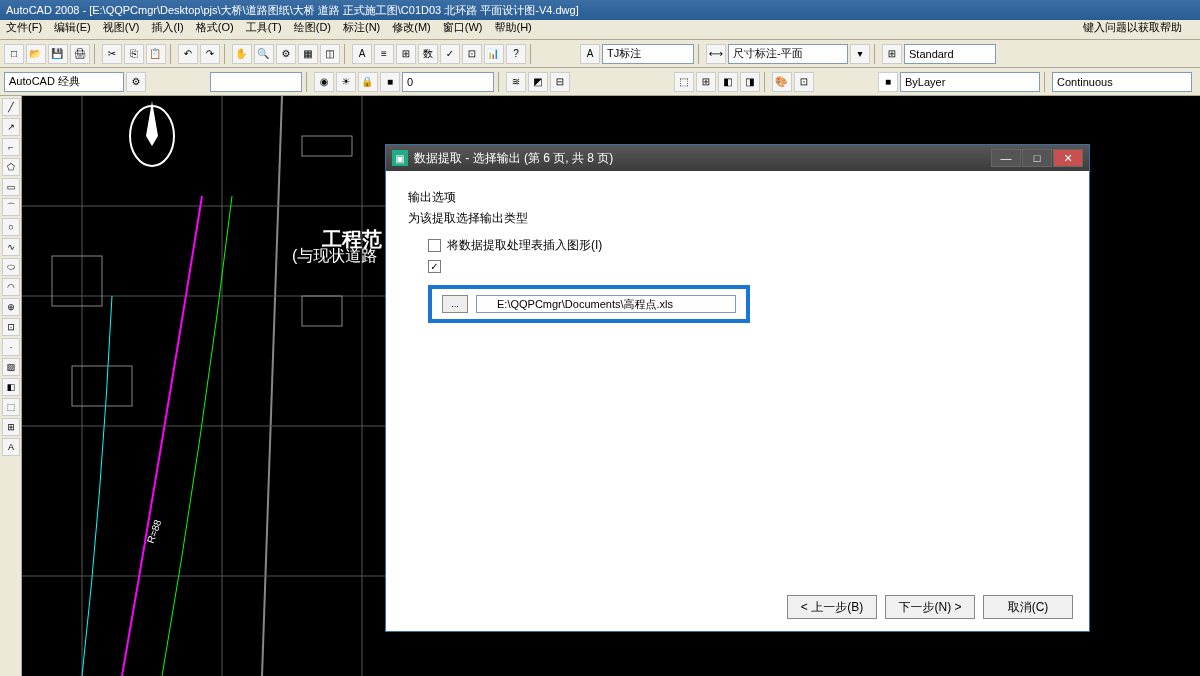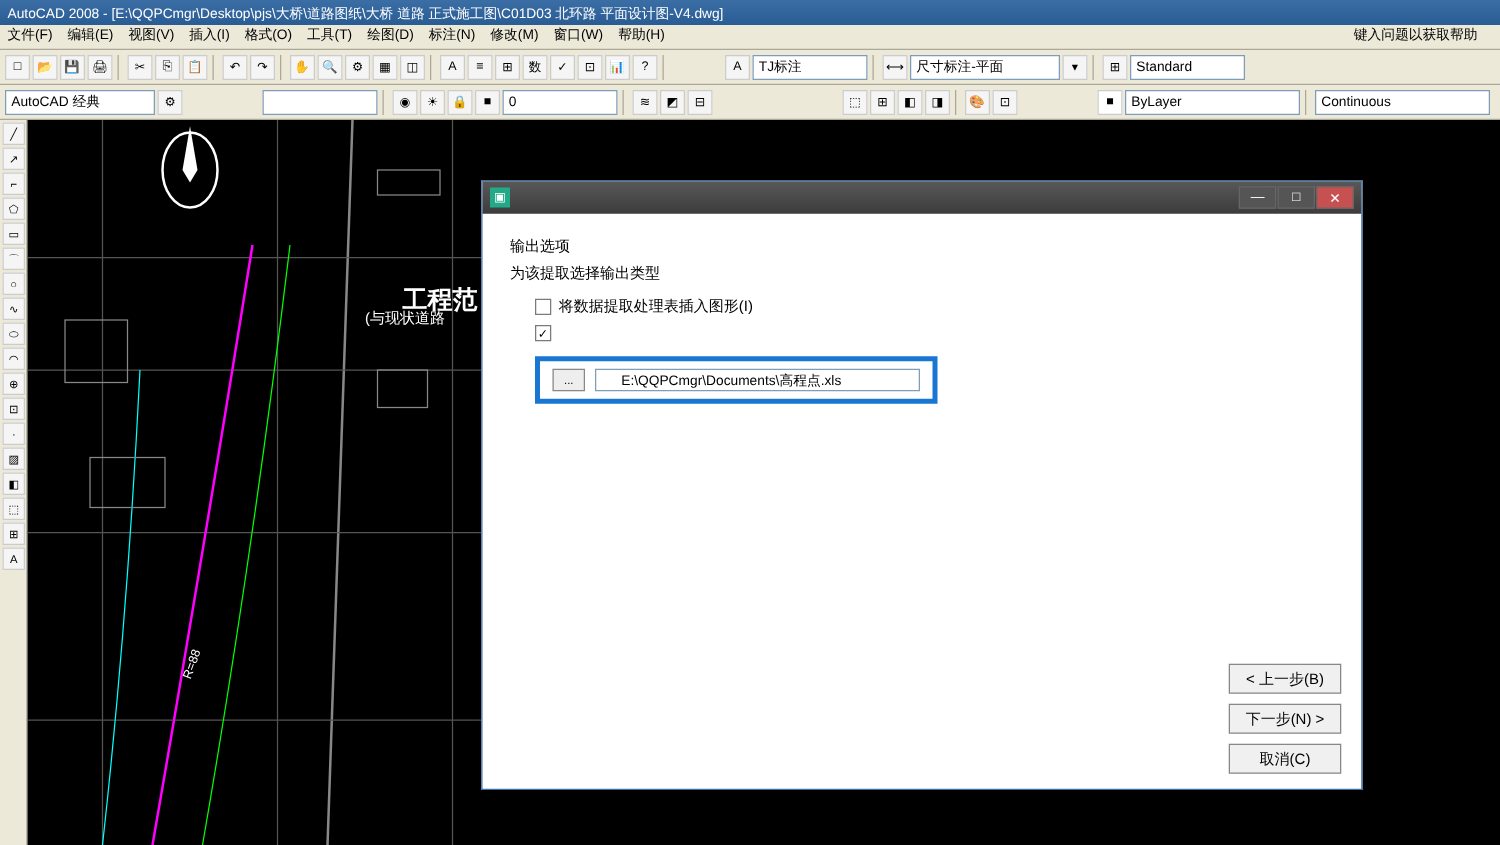--- a/index.html
+++ b/index.html
@@ -36,21 +36,21 @@
 .dlg-body { padding: 18px 22px; font-size: 12px; color: #000; }
 .dlg-section-title { font-weight: normal; margin-bottom: 4px; }
 .dlg-section-sub { margin-bottom: 10px; }
 .opt-row { display: flex; align-items: center; margin-left: 20px; margin-bottom: 6px; }
 .opt-check { width: 13px; height: 13px; border: 1px solid #7a7a7a; margin-right: 6px; background: #fff; display: inline-flex; align-items: center; justify-content: center; font-size: 10px; }
 
 .highlight-box { border: 4px solid #1976d2; padding: 6px 10px; margin-left: 20px; margin-top: 6px; display: inline-flex; align-items: center; gap: 8px; }
 .browse-btn { width: 26px; height: 18px; border: 1px solid #888; background: #eee; font-size: 9px; display: inline-flex; align-items: center; justify-content: center; }
 .path-input { width: 260px; height: 18px; border: 1px solid #7f9db9; font-size: 11px; padding: 0 20px; }
 
-.dlg-footer { position: absolute; bottom: 12px; right: 16px; display: flex; gap: 8px; flex-direction: column; }
+.dlg-footer { position: absolute; bottom: 12px; right: 16px; display: flex; gap: 8px; }
 .dlg-btn { min-width: 90px; height: 24px; border: 1px solid #888; background: #f0f0f0; font-size: 12px; display: inline-flex; align-items: center; justify-content: center; padding: 0 10px; }
 </style>
 </head>
 <body>
 
 <div class="title-bar">
   <span>AutoCAD 2008 - [E:\QQPCmgr\Desktop\pjs\大桥\道路图纸\大桥 道路 正式施工图\C01D03 北环路 平面设计图-V4.dwg]</span>
 </div>
 
 <div class="menu-bar">
@@ -180,28 +180,29 @@
       <rect x="50" y="270" width="60" height="40" stroke="#888" fill="none"></rect>
       <rect x="280" y="40" width="50" height="20" stroke="#888" fill="none"></rect>
       <rect x="280" y="200" width="40" height="30" stroke="#888" fill="none"></rect>
 
       <g transform="translate(130,40)">
         <ellipse cx="0" cy="0" rx="22" ry="30" stroke="#fff" fill="none" stroke-width="2"></ellipse>
         <path d="M 0 -35 L -6 0 L 0 10 L 6 0 Z" fill="#fff"></path>
       </g>
     </svg>
     <div class="cad-text" style="top:130px;left:300px;font-size:20px;font-weight:bold">工程范</div>
-    <div class="cad-text" style="top:150px;left:270px;font-size:12px">(与现状道路</div>
+    <div class="cad-text" style="top:150px;left:270px;font-size:16px">(与现状道路</div>
     <div class="cad-text" style="top:430px;left:120px;transform:rotate(-70deg)">R=88</div>
   </div>
 </div>
 
 <div class="dialog">
   <div class="dlg-titlebar">
     <span class="dlg-title-icon">▣</span>
+    <span>数据提取 - 选择输出 (第 6 页, 共 8 页)</span>
     <div class="dlg-winbtns">
       <div class="dlg-winbtn">—</div>
       <div class="dlg-winbtn">□</div>
       <div class="dlg-winbtn close">✕</div>
     </div>
   </div>
   <div class="dlg-body">
     <div class="dlg-section-title">输出选项</div>
     <div class="dlg-section-sub">为该提取选择输出类型</div>
 

